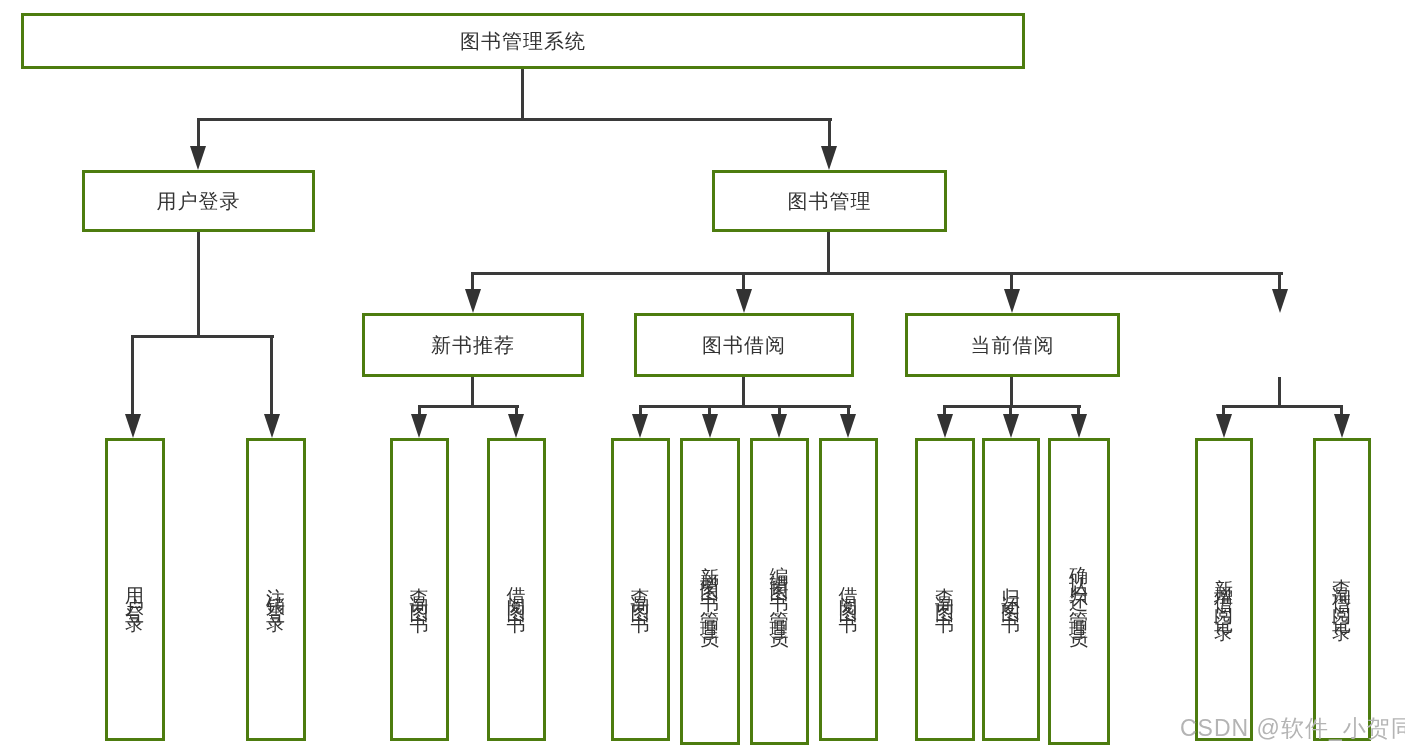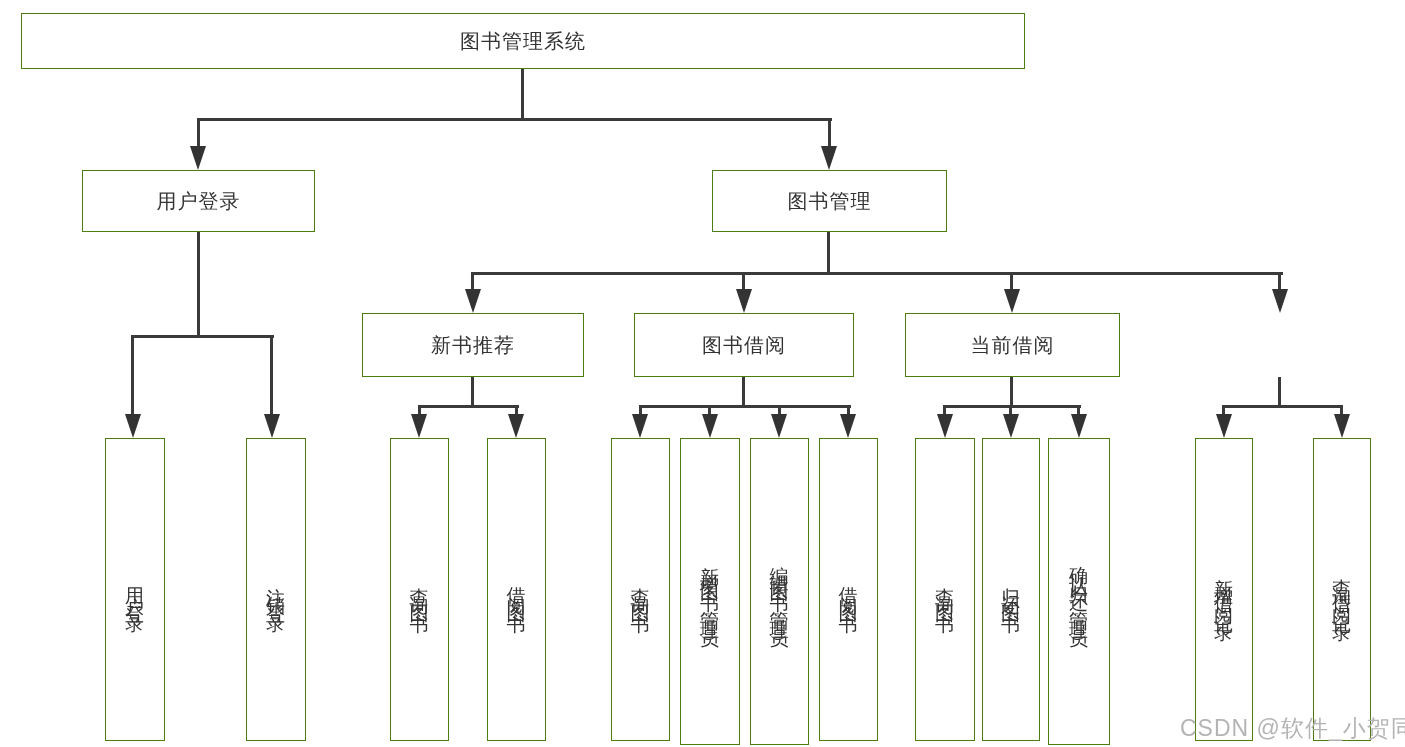--- a/index.html
+++ b/index.html
@@ -7,21 +7,21 @@
     position:relative;
     width:1405px;height:747px;
     background:#ffffff;
     font-family:"Liberation Sans","DejaVu Sans",sans-serif;
     color:#333333;
     overflow:hidden;
   }
   .node{
     position:absolute;
     box-sizing:border-box;
-    border:1px solid #4d7c0f;
+    border:3px solid #4d7c0f;
     background:#ffffff;
     display:flex;align-items:center;justify-content:center;
     font-size:20px;
     color:#333333;
     letter-spacing:1px;
   }
   .vtext{
     writing-mode:vertical-rl;
     text-orientation:mixed;
     font-size:19px;

